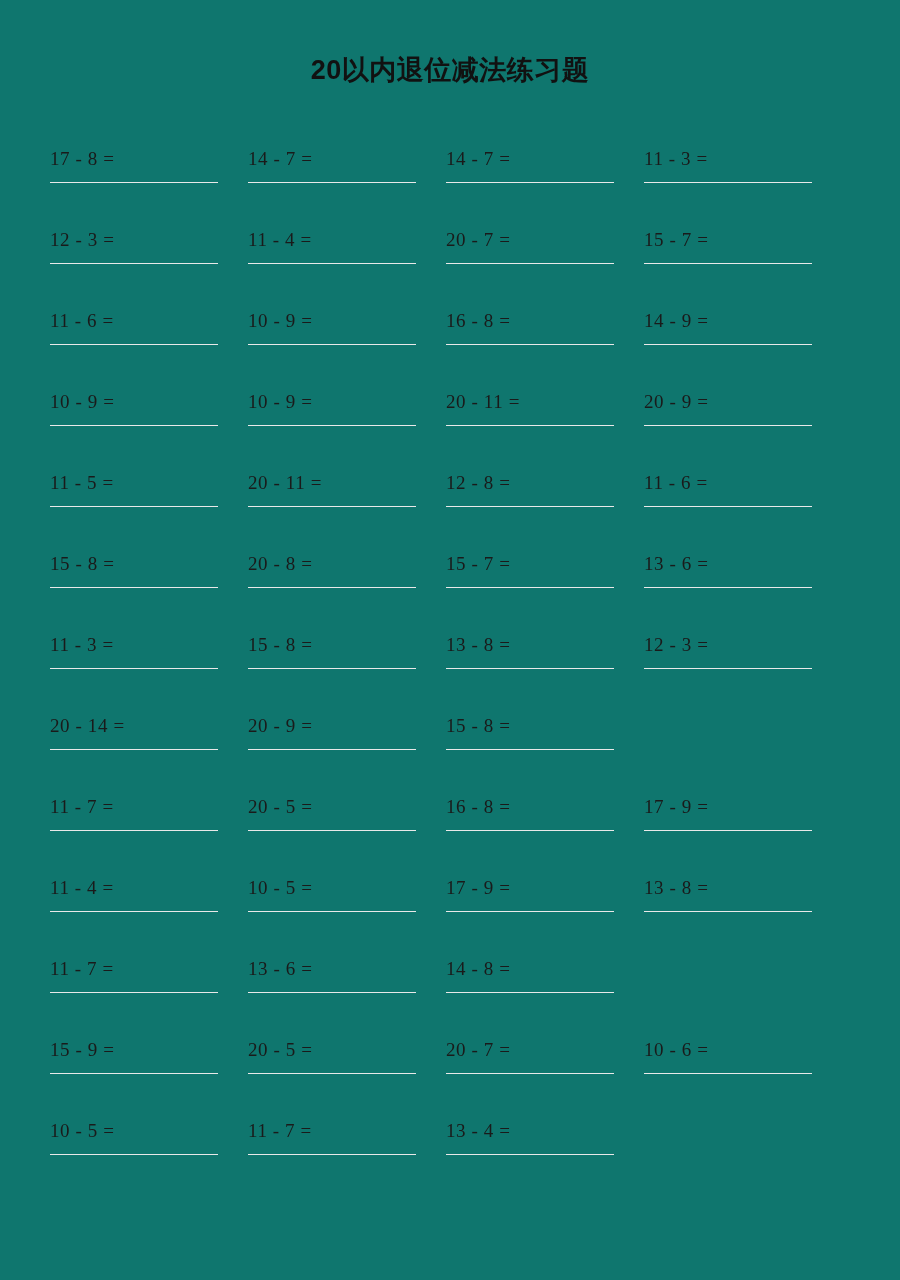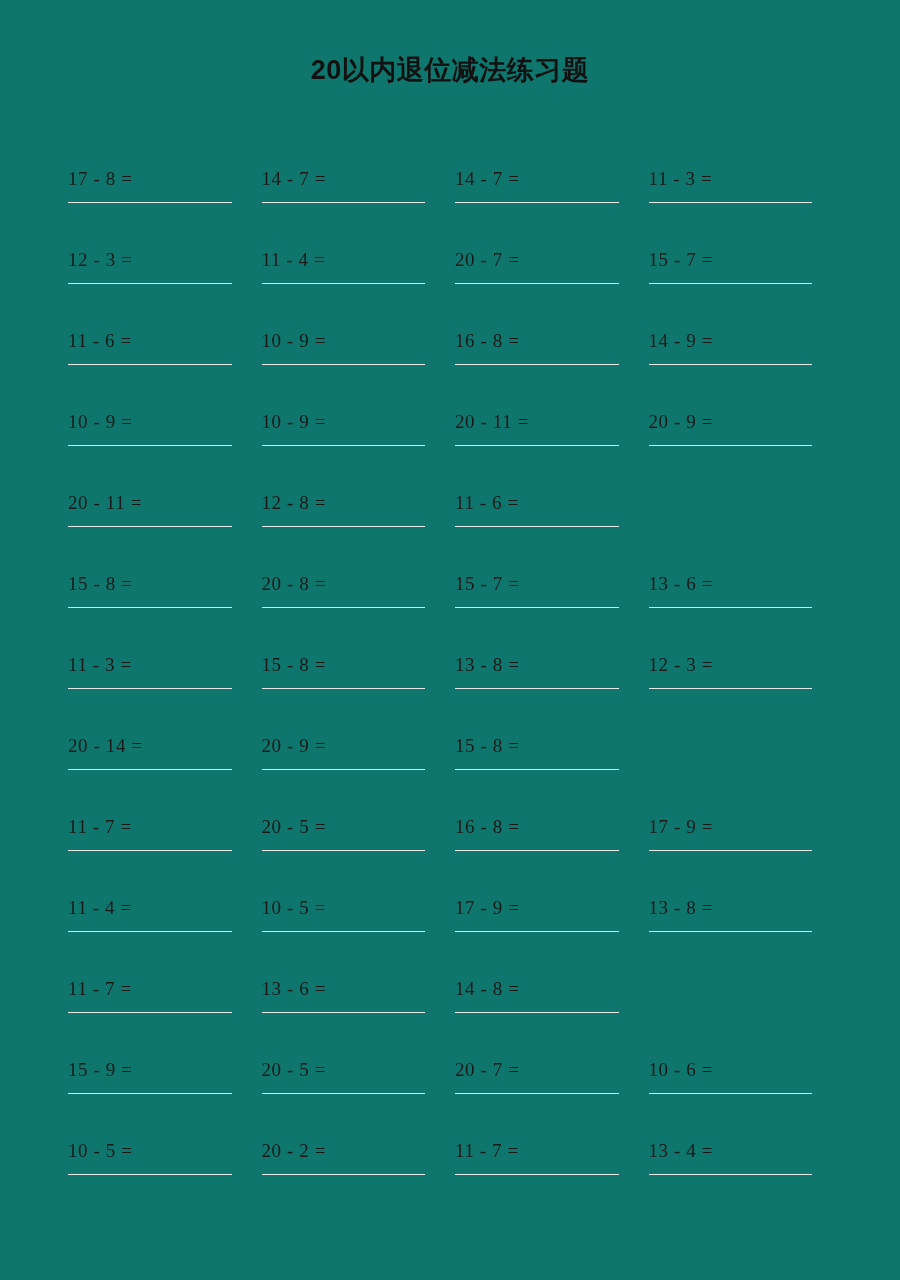--- a/index.html
+++ b/index.html
@@ -32,22 +32,22 @@
   .worksheet-title {
     display: inline-block;
     font-size: 27px;
     font-weight: bold;
     letter-spacing: 0.5px;
     color: #111111;
     line-height: 1.2;
     font-family: "Liberation Sans", "DejaVu Sans", sans-serif;
   }
   .problem-grid {
-    margin-top: 64px;
-    padding-left: 68px;
+    margin-top: 44px;
+    padding-left: 50px;
     padding-right: 58px;
     box-sizing: border-box;
   }
   .problem-row {
     display: flex;
     flex-direction: row;
     align-items: flex-start;
     height: 81px;
   }
   .problem-cell {
@@ -154,20 +154,24 @@
         <div class="answer-line"></div>
       </div>
       <div class="problem-cell">
         <div class="problem-expr">20 - 9 =</div>
         <div class="answer-line"></div>
       </div>
     </div>
 
     <div class="problem-row">
       <div class="problem-cell">
+        <div class="problem-expr">11 - 5 =</div>
+        <div class="answer-line"></div>
+      </div>
+      <div class="problem-cell">
         <div class="problem-expr">20 - 11 =</div>
         <div class="answer-line"></div>
       </div>
       <div class="problem-cell">
         <div class="problem-expr">12 - 8 =</div>
         <div class="answer-line"></div>
       </div>
       <div class="problem-cell">
         <div class="problem-expr">11 - 6 =</div>
         <div class="answer-line"></div>
@@ -295,24 +299,20 @@
       </div>
       <div class="problem-cell">
         <div class="problem-expr">10 - 6 =</div>
         <div class="answer-line"></div>
       </div>
     </div>
 
     <div class="problem-row">
       <div class="problem-cell">
         <div class="problem-expr">10 - 5 =</div>
-        <div class="answer-line"></div>
-      </div>
-      <div class="problem-cell">
-        <div class="problem-expr">20 - 2 =</div>
         <div class="answer-line"></div>
       </div>
       <div class="problem-cell">
         <div class="problem-expr">11 - 7 =</div>
         <div class="answer-line"></div>
       </div>
       <div class="problem-cell">
         <div class="problem-expr">13 - 4 =</div>
         <div class="answer-line"></div>
       </div>

